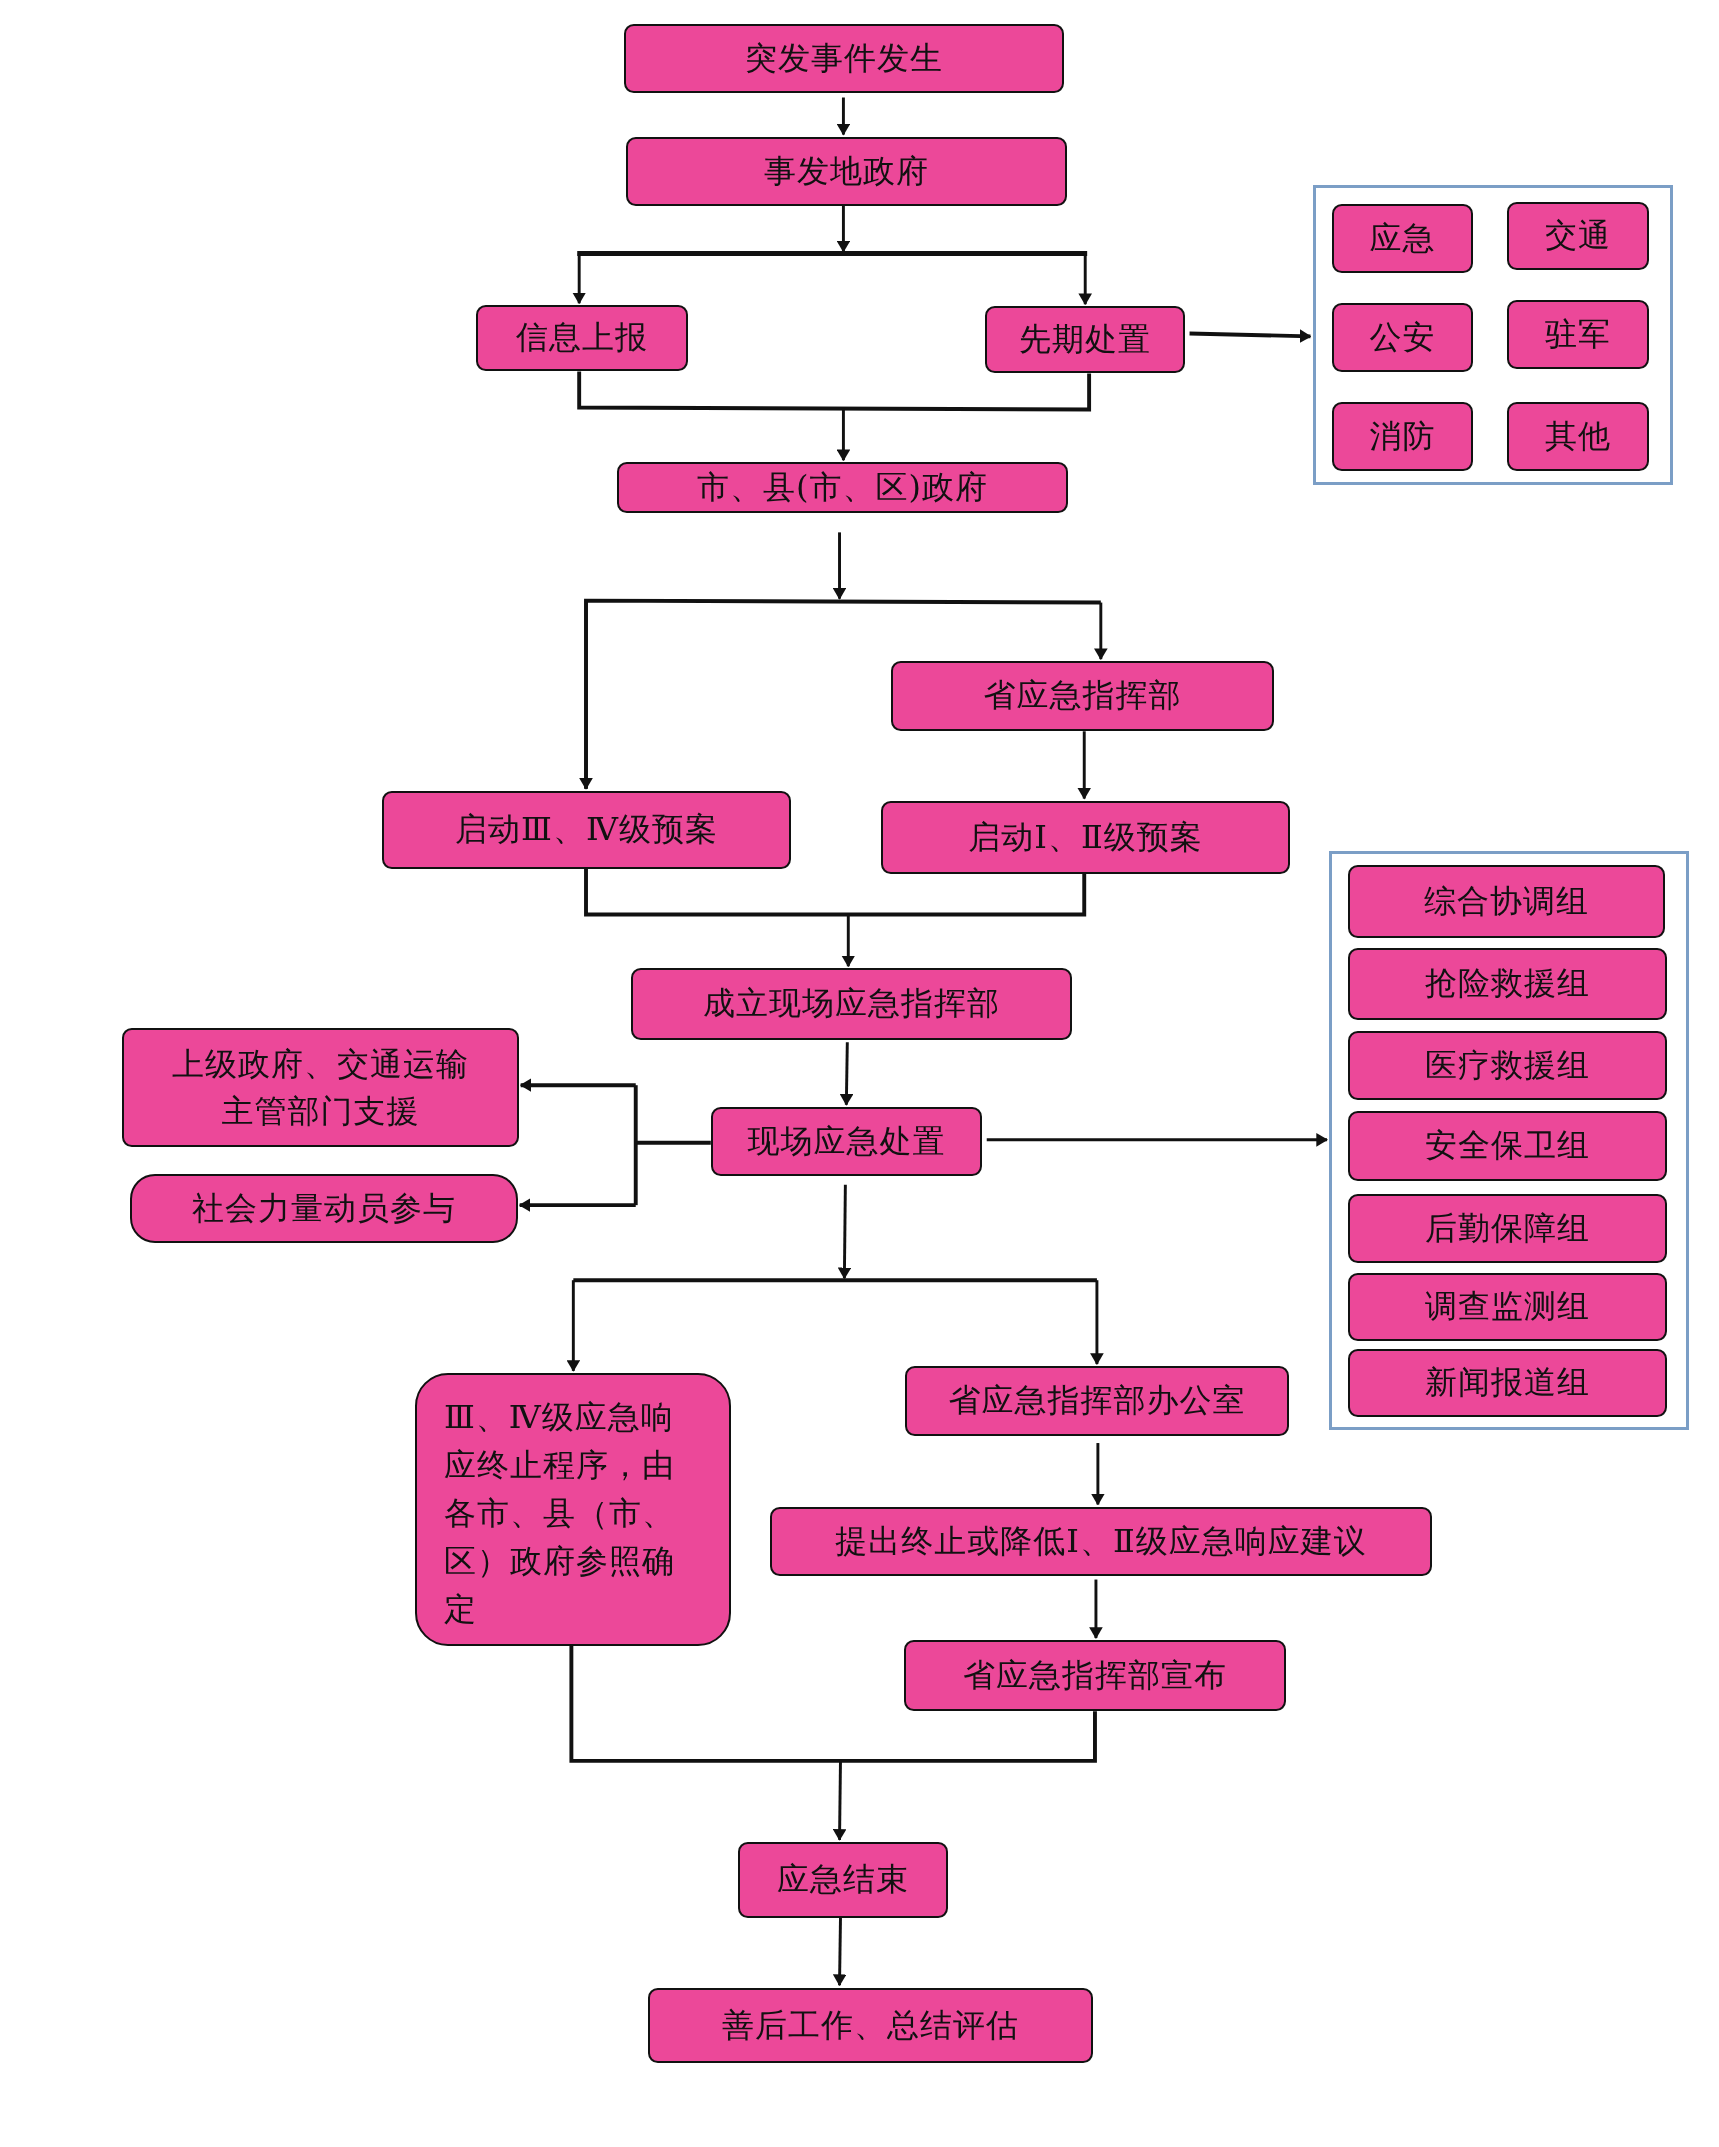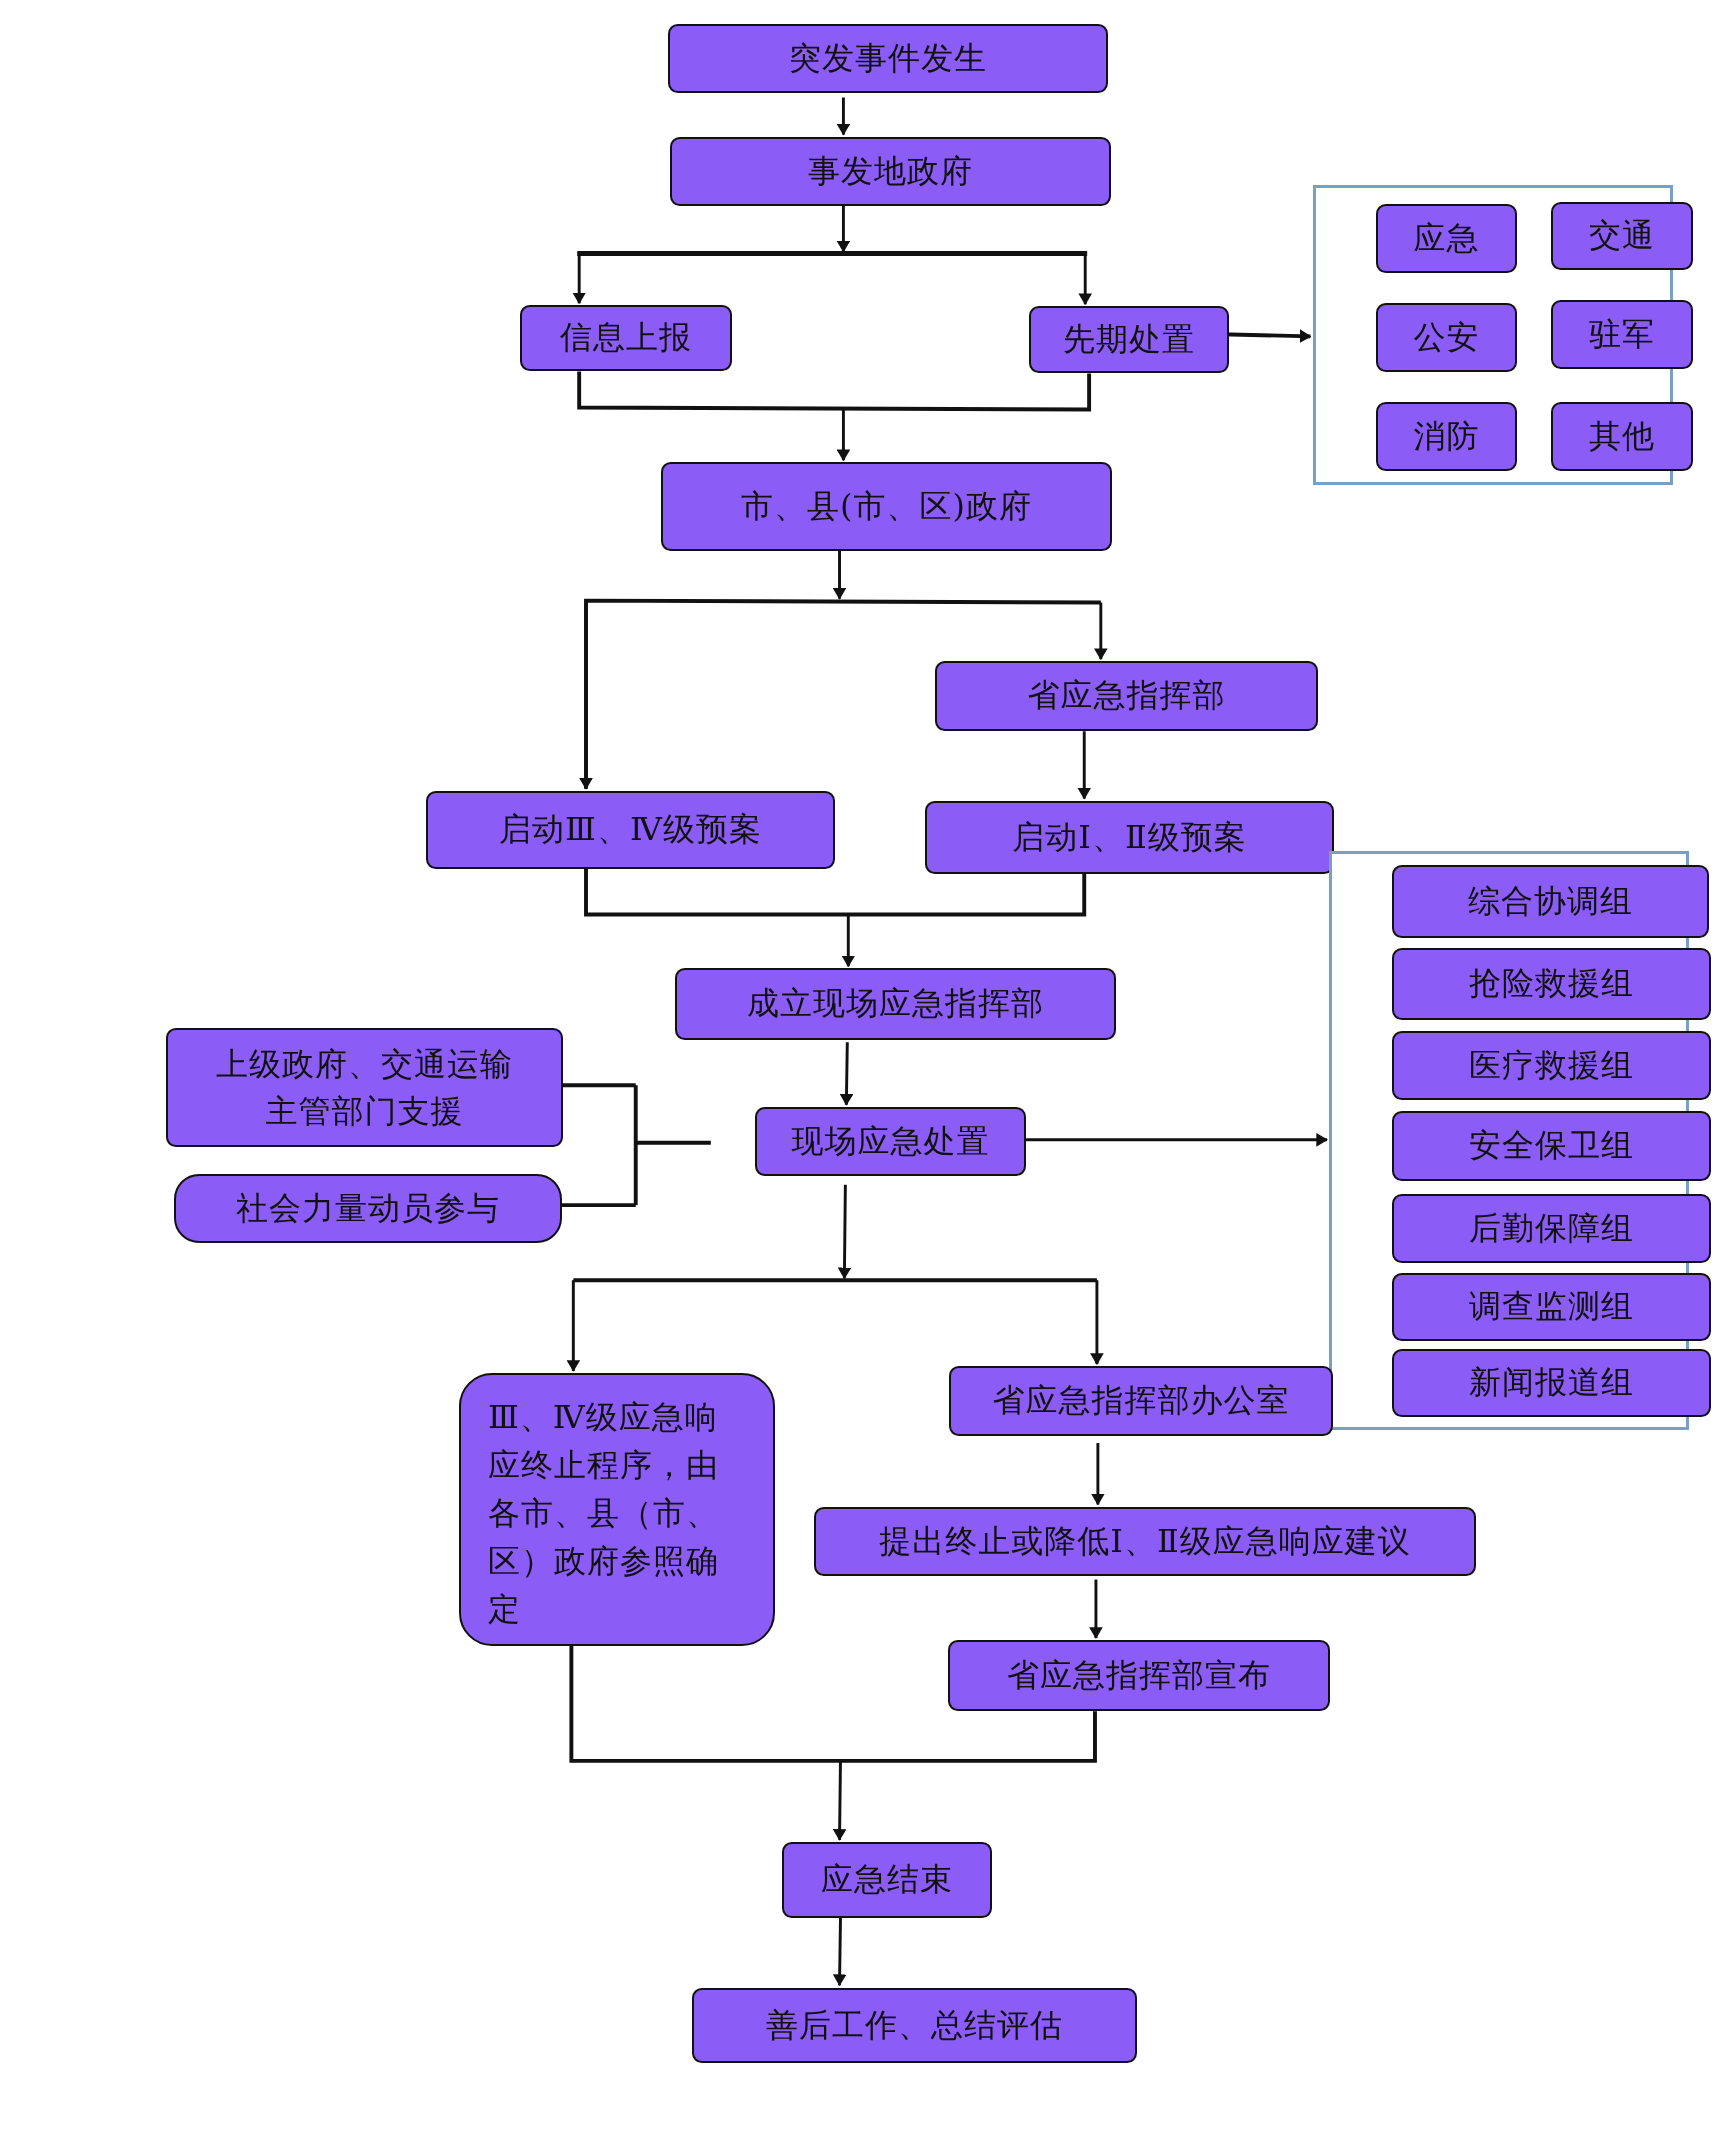--- a/index.html
+++ b/index.html
@@ -1,19 +1,19 @@
 <!DOCTYPE html>
 <html><head>
 <meta charset="utf-8">
 <style>
   html, body { margin:0; padding:0; background:#ffffff; }
   #canvas { position:relative; width:1719px; height:2147px; background:#fff; overflow:hidden; }
-  .node { position:absolute; box-sizing:border-box; border:2.4px solid #111; border-radius:9.8px; background:#8b5cf6;
+  .node { position:absolute; box-sizing:border-box; border:2.4px solid #111; border-radius:9.8px; background:#ec4899;
           display:flex; align-items:center; justify-content:center; text-align:center;
-          font-family:"DejaVu Serif","Liberation Serif",serif; font-size:32px; color:#111; letter-spacing:1px;margin-left:44px; }
+          font-family:"DejaVu Serif","Liberation Serif",serif; font-size:32px; color:#111; letter-spacing:1px; }
   .node.multi { line-height:47px; padding:0 16px; }
   .node.para { align-items:flex-start; justify-content:flex-start; text-align:left; padding:17.6px 27px; line-height:48px; border-radius:33px; }
   .group { position:absolute; box-sizing:border-box; border:3.9px solid #7b9ec6; background:#fff; }
   svg#wires { position:absolute; left:0; top:0; }
 </style>
 </head>
 <body>
 
 <div id="canvas">
 
@@ -92,21 +92,21 @@
   <div class="node" style="left:1507px;top:300px;width:142px;height:69px;">
       <span>驻军</span>
     </div>
   <div class="node" style="left:1332px;top:402px;width:141px;height:69px;">
       <span>消防</span>
     </div>
   <div class="node" style="left:1507px;top:402px;width:142px;height:69px;">
       <span>其他</span>
     </div>
 
-  <div class="node" style="left:617px;top:462px;width:451px;height:89px;">
+  <div class="node" style="left:617px;top:462px;width:451px;height:51px;">
       <span>市、县(市、区)政府</span>
     </div>
   <div class="node" style="left:891px;top:661px;width:383px;height:70px;">
       <span>省应急指挥部</span>
     </div>
   <div class="node" style="left:382px;top:791px;width:409px;height:78px;">
       <span>启动Ⅲ、Ⅳ级预案</span>
     </div>
   <div class="node" style="left:881px;top:801px;width:409px;height:73px;">
       <span>启动Ⅰ、Ⅱ级预案</span>

